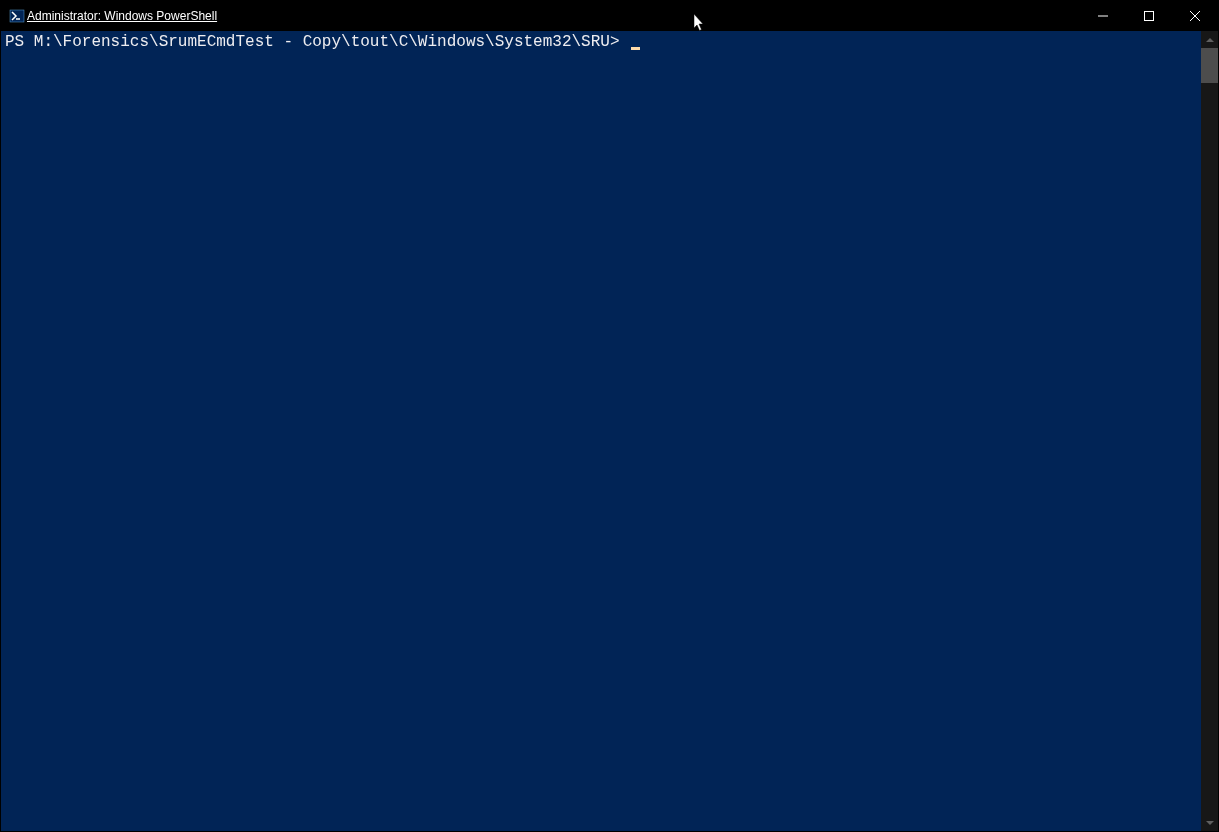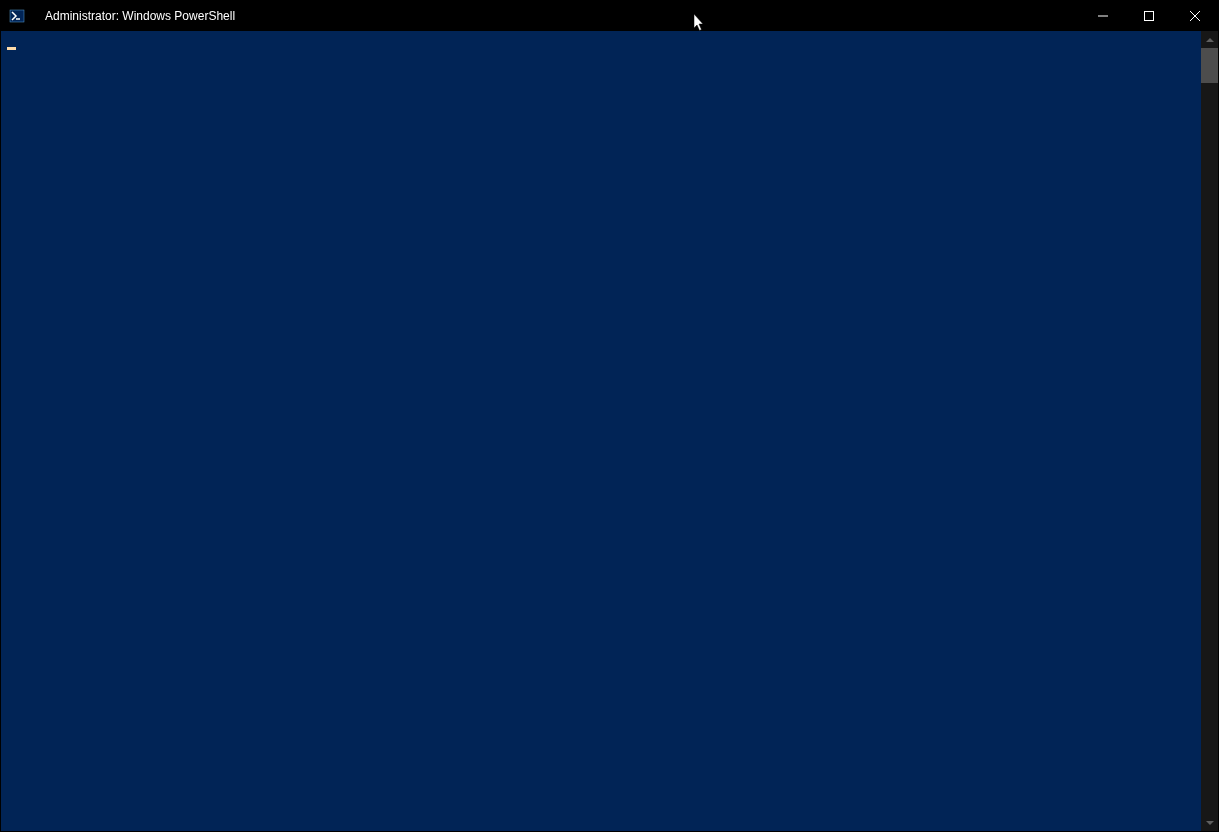--- a/index.html
+++ b/index.html
@@ -28,21 +28,22 @@
       display: flex;
       align-items: center;
       color: #fff;
       font-size: 12px;
       user-select: none;
     }
     .titlebar-left {
       display: flex;
       align-items: center;
       padding-left: 8px;
-      gap: 20px;
+      gap: 2px;
+      text-decoration: underline;
     }
     .titlebar-icon {
       width: 16px;
       height: 16px;
       display: flex;
       align-items: center;
       justify-content: center;
     }
     .titlebar-title {
       color: #fff;
@@ -157,21 +158,21 @@
       </div>
       <div class="titlebar-btn close">
         <svg width="10" height="10" viewBox="0 0 10 10">
             <line x1="0" y1="0" x2="10" y2="10" stroke="#fff" stroke-width="1"></line>
             <line x1="10" y1="0" x2="0" y2="10" stroke="#fff" stroke-width="1"></line>
           </svg>
       </div>
     </div>
   </div>
   <div class="terminal-container">
-    <div class="terminal"><span class="cursor"></span></div>
+    <div class="terminal"><span class="prompt-line">PS M:\Forensics\SrumECmdTest - Copy\tout\C\Windows\System32\SRU&gt; </span><span class="cursor"></span></div>
     <div class="scrollbar">
       <div class="scroll-arrow">
         <svg width="8" height="4" viewBox="0 0 8 4">
             <path d="M0 4 L4 0 L8 4 Z" fill="#606060"></path>
           </svg>
       </div>
       <div class="scroll-track">
         <div class="scroll-thumb"></div>
       </div>
       <div class="scroll-arrow">

